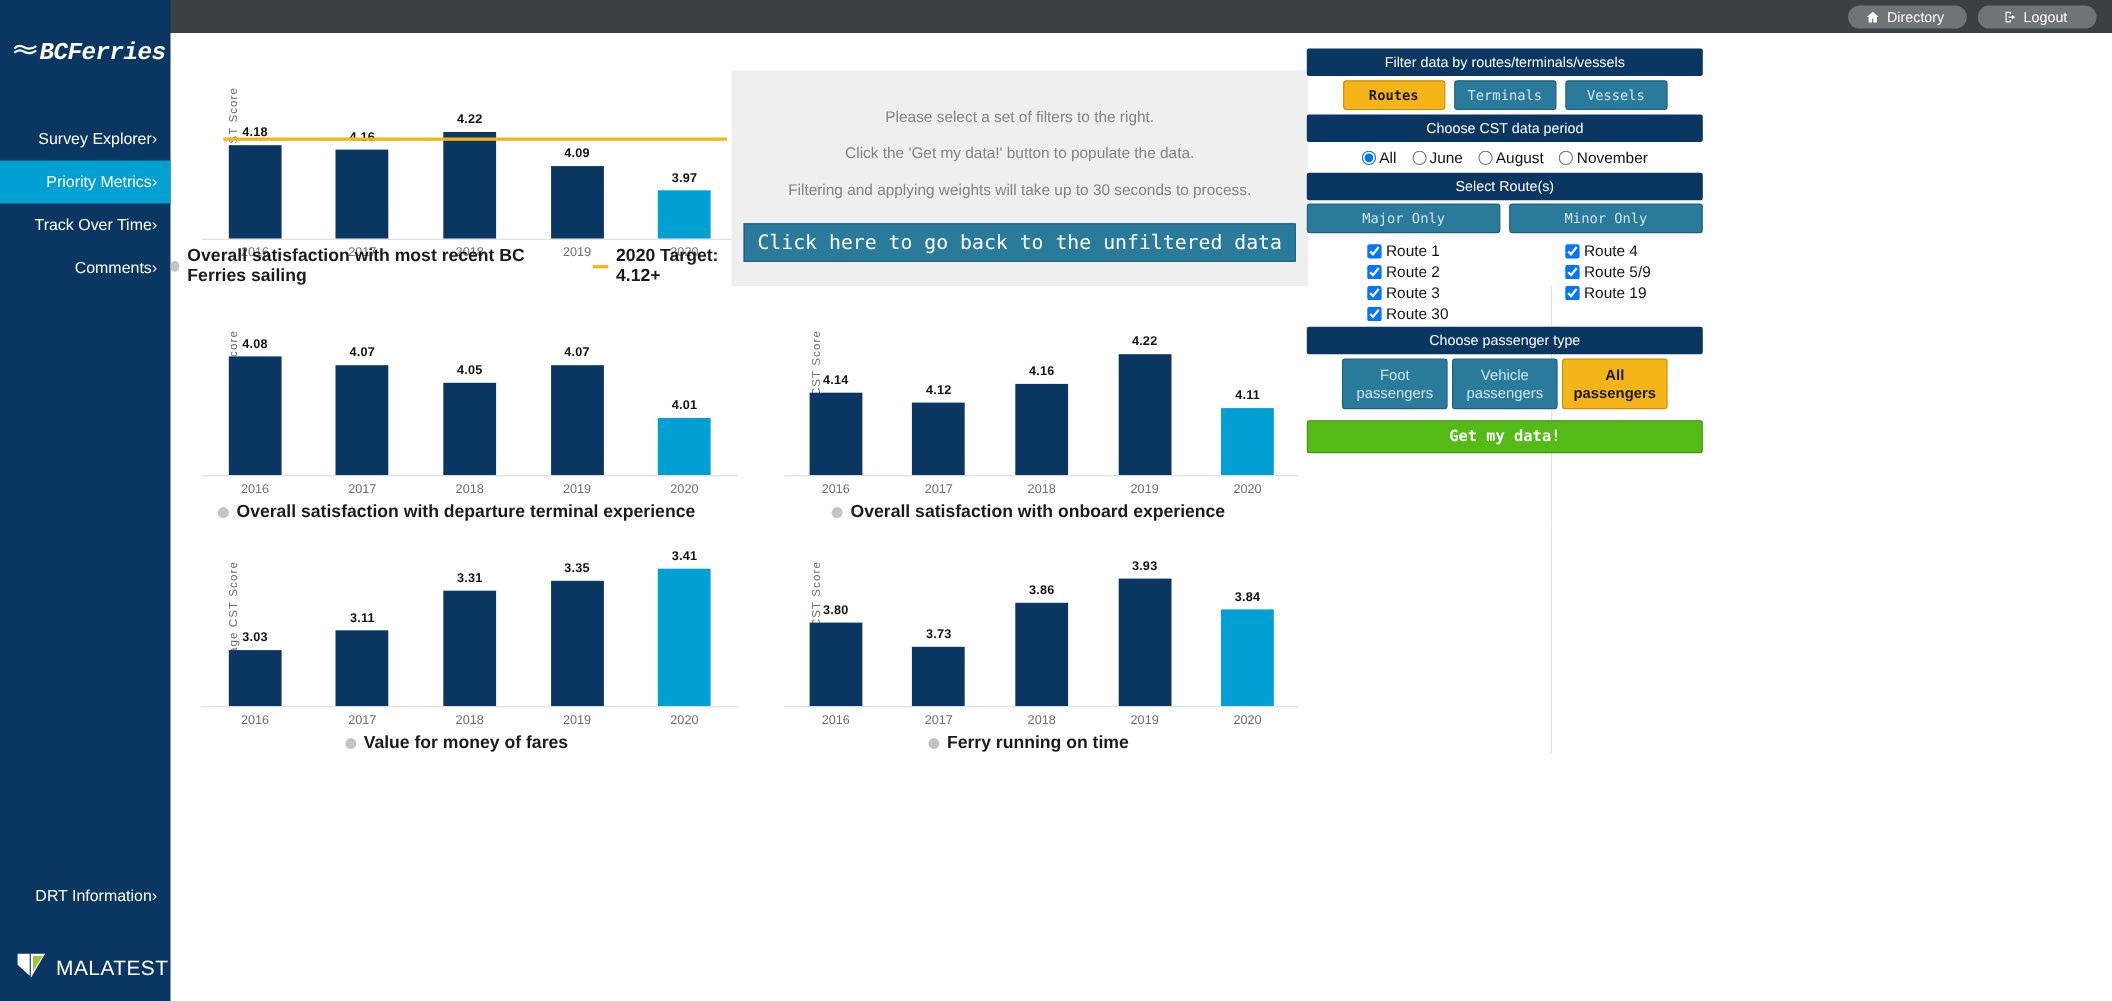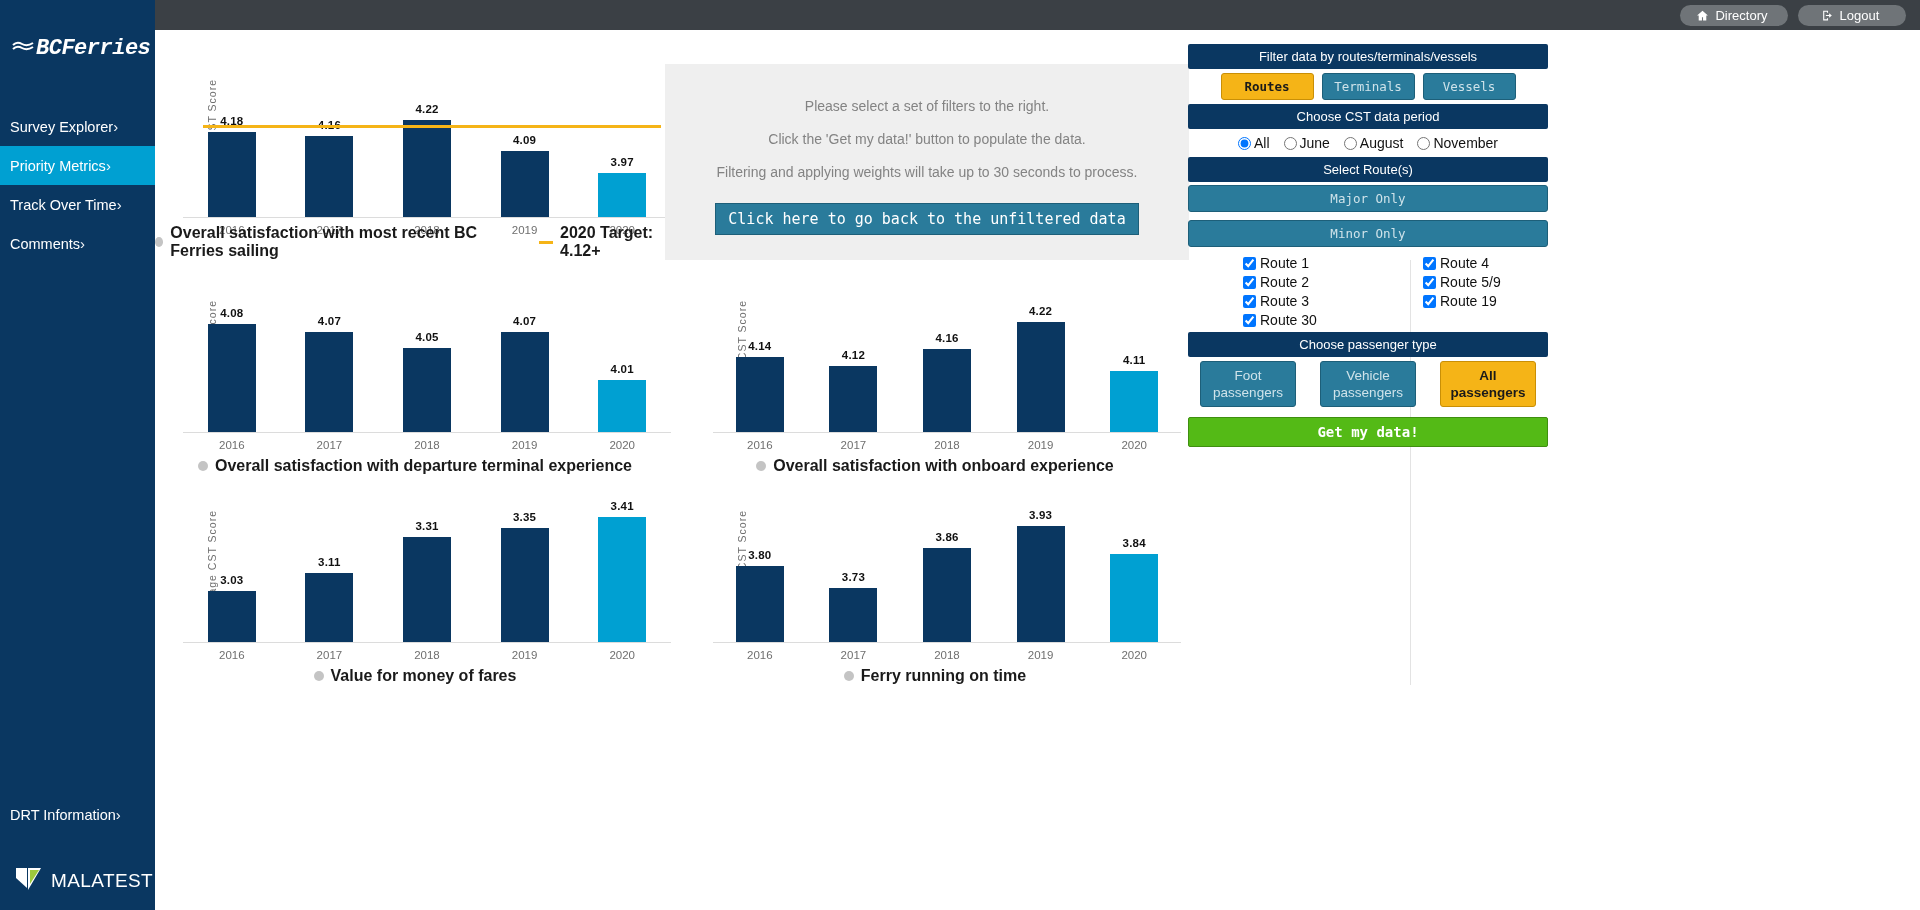--- a/index.html
+++ b/index.html
@@ -29,21 +29,21 @@
     background: #0a3761;
   }
   #logo-wrap { padding: 36px 0 0 12px; }
   #logo-text {
     color: #ffffff; font-size: 22px; font-weight: bold;
     font-style: italic; letter-spacing: -0.5px; white-space: nowrap; font-family: Liberation Mono, monospace;
   }
   .nav-item {
     height: 39px; display: flex; align-items: center;
     padding: 0 12px 0 10px; color: #ffffff; font-size: 14.5px;
-    justify-content: flex-start; cursor: pointer;
+    justify-content: flex-end; cursor: pointer;
   }
   .nav-item.active { background: #00a0d2; }
   .nav-chev { font-size: 15px; opacity: .95; font-weight: 300; }
   #nav-top { margin-top: 46px; }
   #nav-bottom { position: absolute; bottom: 76px; left: 0; width: 155px; }
   #malatest {
     position: absolute; bottom: 14px; left: 14px;
     display: flex; align-items: center; gap: 7px;
   }
   #malatest-word { color:#fff; font-size:19px; font-weight:normal; letter-spacing:.4px; }
@@ -81,45 +81,45 @@
 
   
   #msgpanel {
     position: absolute; left: 510px; top: 34px; width: 524px; height: 196px;
     background: #efefef; display:flex; flex-direction:column;
     align-items:center; justify-content:flex-start; padding-top:34px; gap:17px;
   }
   .msgline { color:#838383; font-size:14px; }
   #unfiltered-btn {
     margin-top: 6px; background:#2a7b9b; color:#fff; border:1px solid #1d5f79;
-    font-size:15px; padding:6px 12px; cursor:pointer;
+    font-size:18px; padding:6px 12px; cursor:pointer;
     font-family:"DejaVu Sans Mono", monospace;
   }
 
   
   #filters { position:absolute; left:1033px; top:14px; width:360px; }
   .hdr {
     background:#0a3761; color:#fff; text-align:center;
     font-size:13px; padding:5px 0; border-radius:2px;
   }
   .btnrow { display:flex; gap:8px; justify-content:center; padding:4px 0; }
   .fbtn {
     background:#2a7b9b; color:#cfe3ea; border:1px solid #1d5f79;
     font-size:12.5px; padding:5px 0; width:93px; text-align:center;
     cursor:pointer; border-radius:3px; font-family:"DejaVu Sans Mono", monospace;
   }
   .fbtn.sel { background:#f5b417; color:#1a1a1a; border-color:#c98f06; font-weight:bold; }
   .radiorow { display:flex; align-items:center; justify-content:center; gap:14px; padding:6px 0; font-size:14px; color:#111;}
   .radiorow label { display:flex; align-items:center; gap:3px; cursor:pointer;}
-  .pair { display:flex; gap:8px; padding:3px 0;flex-direction:column; }
+  .pair { display:flex; gap:8px; padding:3px 0; }
   .pair .fbtn { width:100%; flex:1; }
   .routes { display:flex; padding:4px 0 2px 0; }
   .rcol { width:50%; padding-left: 55px; }
   .rrow { display:flex; align-items:center; gap:4px; font-size:14px; color:#111; line-height:19px; cursor:pointer;}
-  .ptrow { display:flex; gap:24px; justify-content:center; padding:4px 0; }
+  .ptrow { display:flex; gap:4px; justify-content:center; padding:4px 0; }
   .pbtn {
     background:#2a7b9b; color:#cfe3ea; border:1px solid #1d5f79;
     font-size:13.5px; width:96px; text-align:center; padding:5px 0;
     border-radius:3px; cursor:pointer; line-height:17px;
   }
   .pbtn.sel { background:#f5b417; color:#1a1a1a; border-color:#c98f06; font-weight:bold; }
   #getdata {
     margin-top:6px; background:#54ba16; border:1px solid #3f8f10; color:#fff;
     text-align:center; font-size:14px; font-weight:bold; padding:6px 0;
     cursor:pointer; border-radius:2px; font-family:"DejaVu Sans Mono", monospace;

